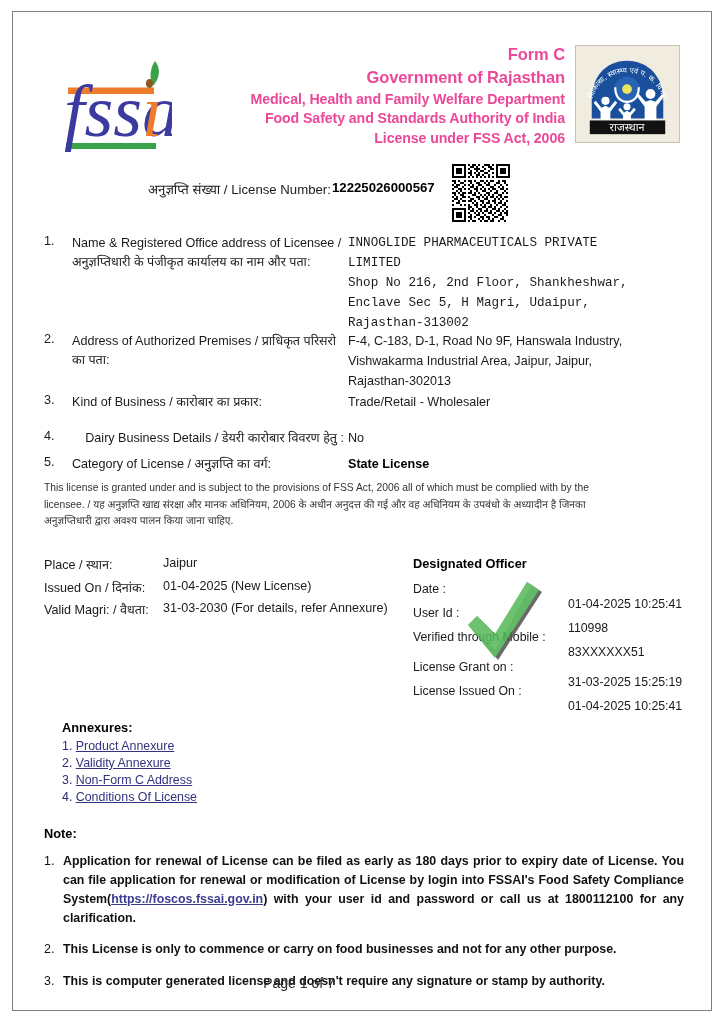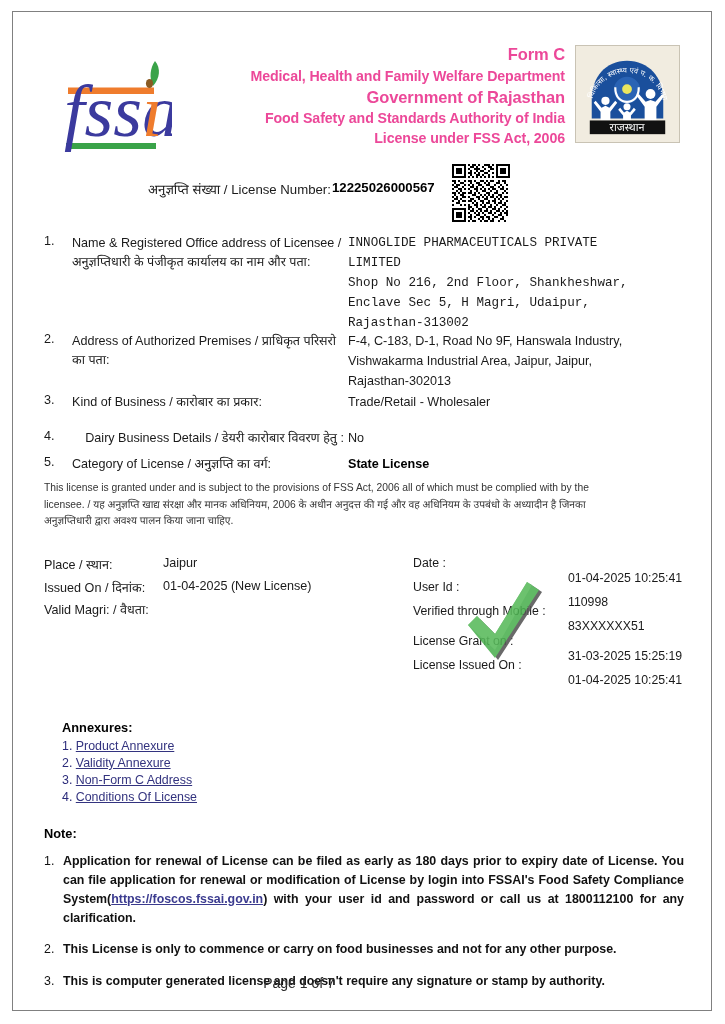--- a/index.html
+++ b/index.html
@@ -335,22 +335,22 @@
           <text x="86" y="92" font-family="'Liberation Serif','DejaVu Serif',serif" font-size="74" font-style="italic" fill="#ef7c2d">ı</text>
 
           <path d="M99 17 C105 24 104 34 97 42 C93 34 94 24 99 17 Z" fill="#3aa349"></path>
 
           <ellipse cx="93.5" cy="39.5" rx="3.6" ry="4.6" fill="#8a5a22"></ellipse>
         </svg>
       </div>
 
       <div class="header-text">
         <div class="ht ht-form">Form C</div>
+        <div class="ht ht-gov">Government of Rajasthan</div>
         <div class="ht ht-dept">Medical, Health and Family Welfare Department</div>
-        <div class="ht ht-gov">Government of Rajasthan</div>
         <div class="ht ht-fssai">Food Safety and Standards Authority of India</div>
         <div class="ht ht-act">License under FSS Act, 2006</div>
       </div>
 
       <div class="emblem">
         <svg viewBox="0 0 105 98" xmlns="http://www.w3.org/2000/svg">
           <defs>
             <path id="arcpath" d="M 16 58 A 37 37 0 0 1 89 58" fill="none"></path>
           </defs>
 
@@ -657,24 +657,26 @@
         <div class="place-line">
           <span class="pl-label">Place / स्थान:</span>
           <span class="pl-value">Jaipur</span>
         </div>
         <div class="place-line">
           <span class="pl-label">Issued On / दिनांक:</span>
           <span class="pl-value">01-04-2025 (New License)</span>
         </div>
         <div class="place-line">
           <span class="pl-label">Valid Magri: / वैधता:</span>
+          <span class="pl-value">31-03-2030 (For details, refer Annexure)</span>
         </div>
       </div>
 
     <div class="officer-block">
+      <div class="officer-title">Designated Officer</div>
       <div id="officer-lines">
           <div class="officer-line">
             <span class="ol-label">Date :</span>
             <span class="ol-value">01-04-2025 10:25:41</span>
           </div>
           <div class="officer-line">
             <span class="ol-label">User Id :</span>
             <span class="ol-value">110998</span>
           </div>
           <div class="officer-line">

